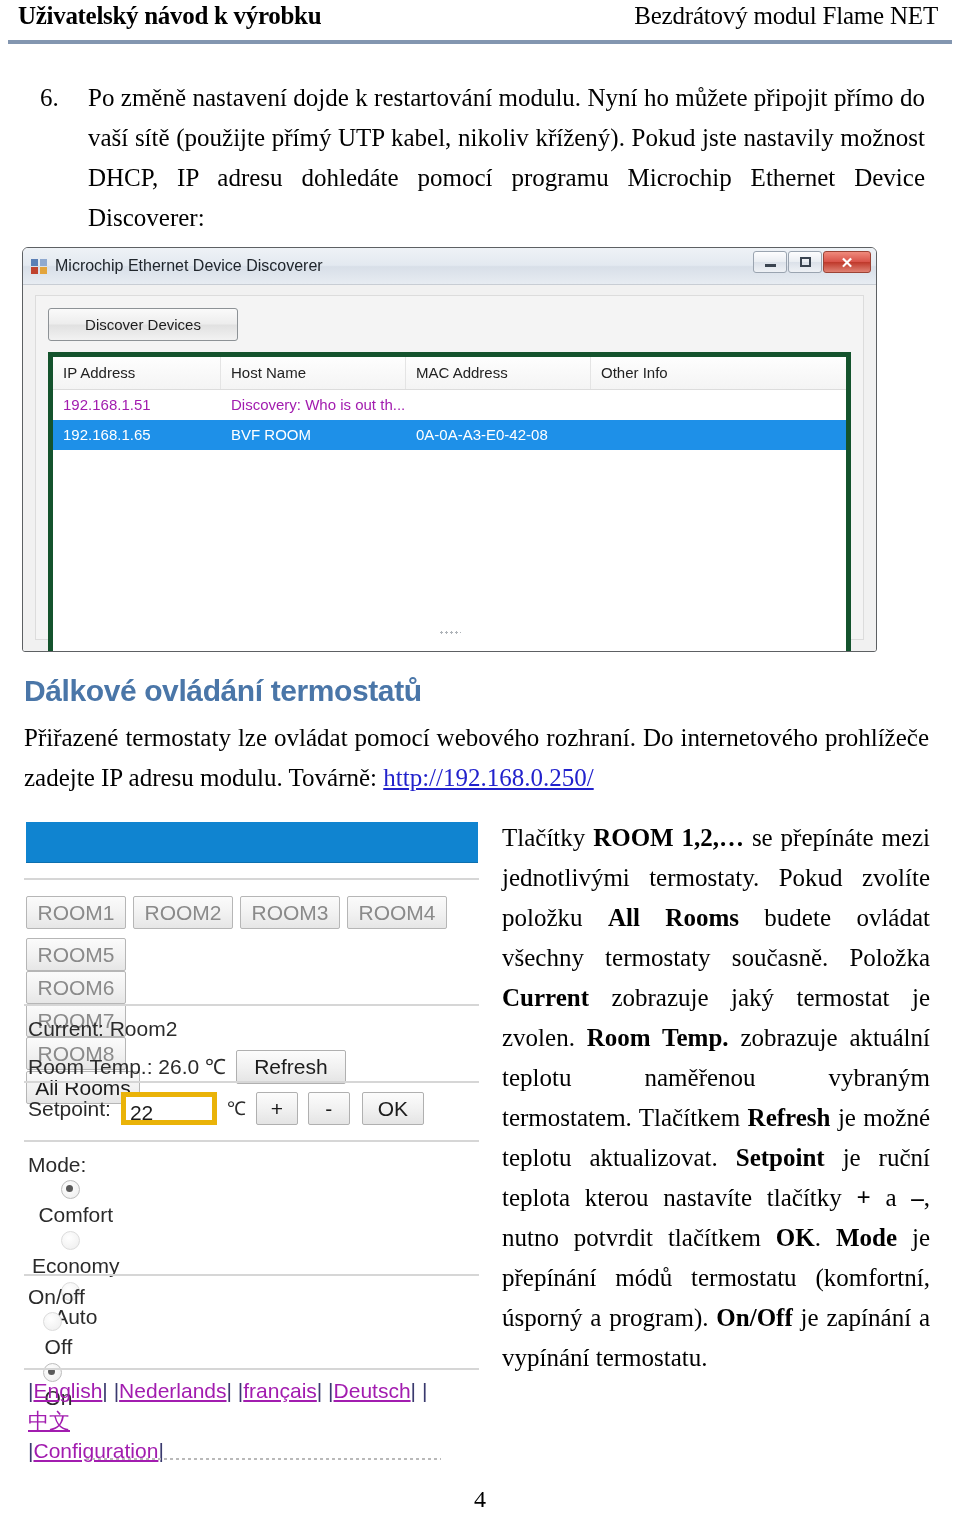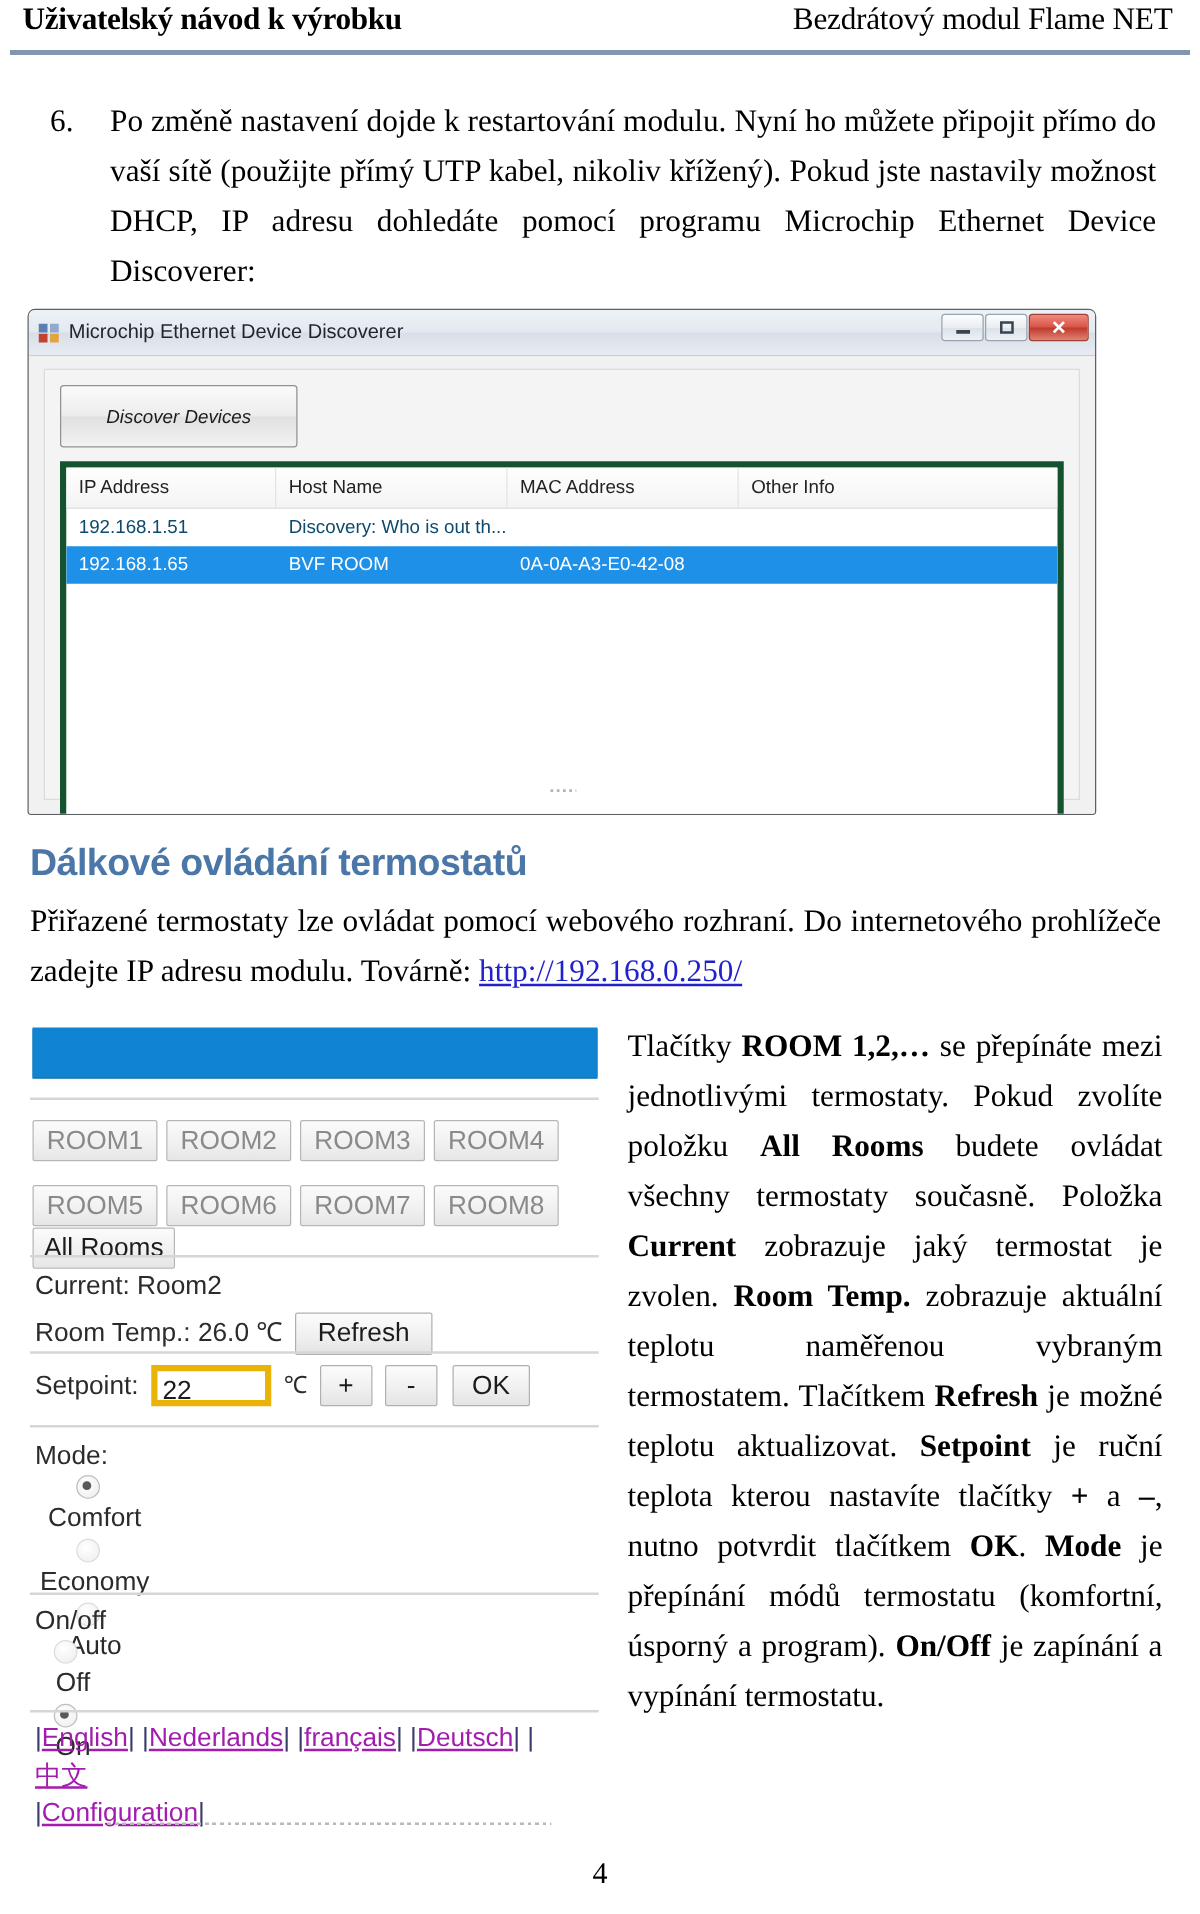--- a/index.html
+++ b/index.html
@@ -99,46 +99,45 @@
 
   .win-body{
     position:relative;height:367px;padding:10px 12px 12px 12px;box-sizing:border-box;
     background:#f1f1f1;
   }
   .win-inner{
     position:relative;height:100%;border:1px solid #dcdcdc;background:#f4f4f4;
     box-sizing:border-box;padding:12px 12px 0 12px;
   }
   .btn-discover{
-    width:190px;height:50px;
+    width:190px;height:33px;
     border:1px solid #8d9296;border-radius:3px;
     background:linear-gradient(to bottom,#fafafa 0%,#ededed 48%,#e1e1e1 52%,#f2f2f2 100%);
     font-family:"Liberation Sans", sans-serif;font-size:15px;color:#1c1c1c;
     display:flex;align-items:center;justify-content:center;
     box-sizing:border-box;
-    font-style:italic;
   }
   .listview{
     margin-top:11px;height:312px;
     border:5px solid #14532d;background:#ffffff;box-sizing:border-box;
     overflow:hidden;
   }
   .lv-head{
     display:flex;height:32px;align-items:center;
     background:linear-gradient(to bottom,#fefefe 0%,#f4f4f4 100%);
     border-bottom:1px solid #dcdcdc;
     font-size:15px;color:#222;
   }
   .lv-head > div{padding-left:10px;box-sizing:border-box;border-right:1px solid #e4e4e4;height:32px;line-height:32px;}
   .col1{width:168px;}
   .col2{width:185px;}
   .col3{width:185px;}
   .col4{width:auto;flex:1;border-right:none !important;}
   .lv-row{
-    display:flex;height:30px;align-items:center;font-size:15px;color:#0c4a6e;
+    display:flex;height:30px;align-items:center;font-size:15px;color:#a21caf;
   }
   .lv-row > div{padding-left:10px;box-sizing:border-box;height:30px;line-height:30px;overflow:hidden;white-space:nowrap;}
   .lv-row.sel{background:#1e90e8;color:#ffffff;}
   .lv-grip{
     position:absolute;left:50%;bottom:3px;margin-left:-11px;
     width:22px;height:6px;
     background:
       radial-gradient(circle,#9aa0a6 1px, transparent 1.2px) 0 0/5px 5px;
     opacity:.8;
   }
@@ -323,21 +322,21 @@
     <div class="wu-banner"></div>
     <div class="wu-hr" style="top:60px;"></div>
 
     <div class="wu-rooms">
       <div class="rb-row">
         <div class="rb">ROOM1</div>
         <div class="rb">ROOM2</div>
         <div class="rb">ROOM3</div>
         <div class="rb">ROOM4</div>
       </div>
-      <div class="rb-row" style="margin-top:19px;">
+      <div class="rb-row" style="margin-top:9px;flex-direction:column;">
         <div class="rb">ROOM5</div>
         <div class="rb">ROOM6</div>
         <div class="rb">ROOM7</div>
         <div class="rb">ROOM8</div>
       </div>
       <div class="rb-row" style="margin-top:1px;">
         <div class="rb wide active">All Rooms</div>
       </div>
     </div>
 

